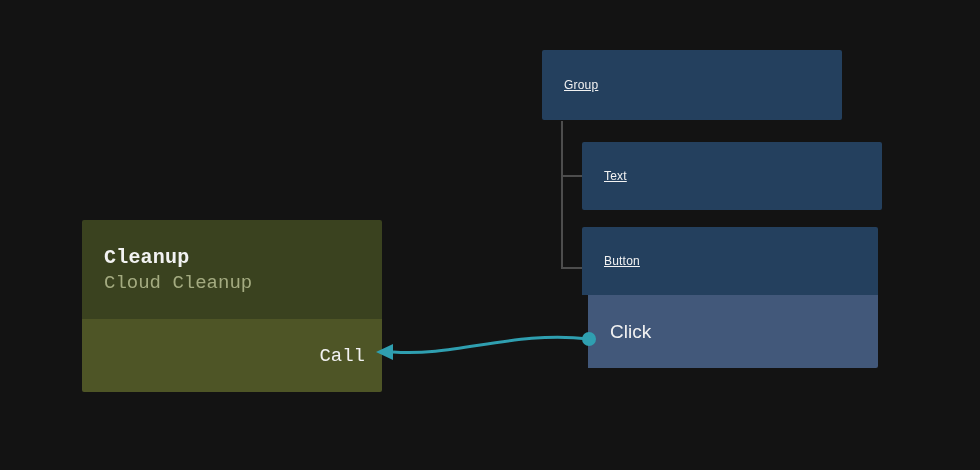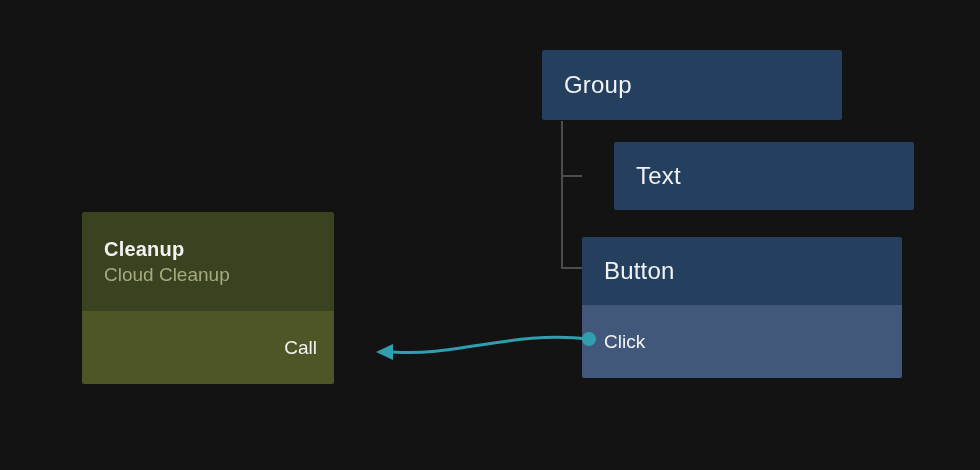--- a/index.html
+++ b/index.html
@@ -11,28 +11,28 @@
     background: var(--background, #131313);
     overflow: hidden;
     font-family: "Liberation Sans", sans-serif;
   }
   .node {
     position: absolute;
     border-radius: 2px;
     overflow: hidden;
   }
   .blue-fill   { background: var(--node-blue, #24405e); }
-  .blue-port   { background: var(--node-blue-port, #42587a); }
+  .blue-port   { background: var(--node-blue-port, #42587a); margin-left: 6px; }
   .olive-fill  { background: var(--node-olive, #3a421f); }
   .olive-port  { background: var(--node-olive-port, #4e5526); }
 
   .group-node  { left: 542px; top: 50px;  width: 300px; height: 70px; }
-  .text-node   { left: 582px; top: 142px; width: 300px; height: 68px; margin-left: 32px; }
-  .button-node { left: 582px; top: 237px; width: 320px; }
-  .cleanup-node{ left: 82px;  top: 212px; width: 252px; }
+  .text-node   { left: 582px; top: 142px; width: 300px; height: 68px; }
+  .button-node { left: 582px; top: 227px; width: 296px; }
+  .cleanup-node{ left: 82px;  top: 220px; width: 300px; font-family: Liberation Mono, monospace; }
 
   .node-header-row {
     display: flex;
     align-items: center;
     height: 100%;
     padding-left: 22px;
   }
   .button-node .node-header { height: 68px; display: flex; align-items: center; padding-left: 22px; }
   .button-node .node-port   { height: 73px; display: flex; align-items: center; padding-left: 22px; }
 
@@ -47,22 +47,23 @@
   .cleanup-node .node-port {
     height: 73px;
     display: flex;
     align-items: center;
     justify-content: flex-end;
     padding-right: 17px;
   }
 
   .node-label {
     color: var(--label-text, #f2f2f2);
-    font-size: 24px;
+    font-size: 12px;
     letter-spacing: 0.2px;
+    text-decoration: underline;
   }
   .node-title {
     color: var(--label-text, #f2f2f2);
     font-size: 20px;
     font-weight: bold;
     letter-spacing: 0.2px;
   }
   .node-subtitle {
     color: var(--subtitle-text, #a4ab80);
     font-size: 19px;

